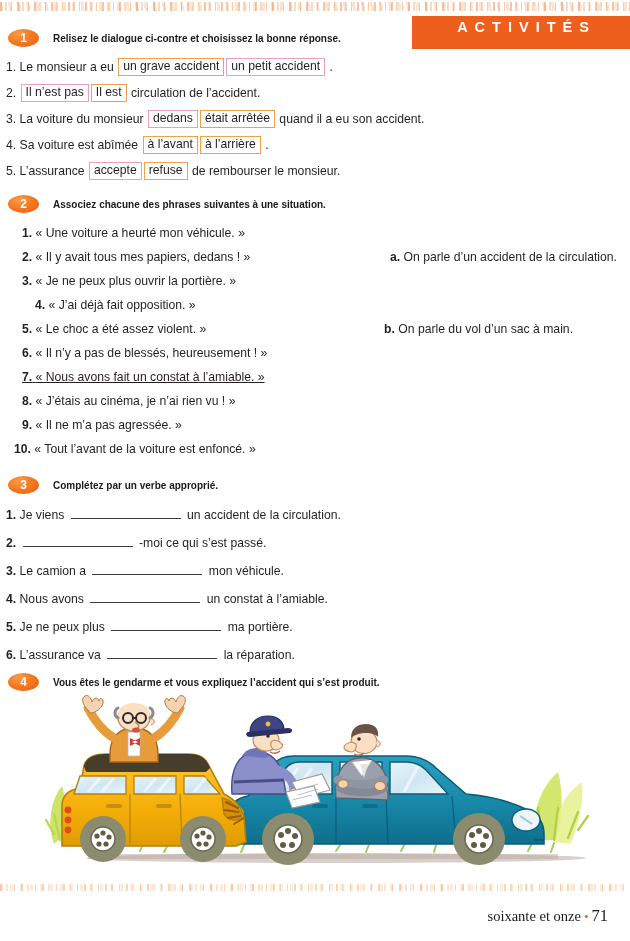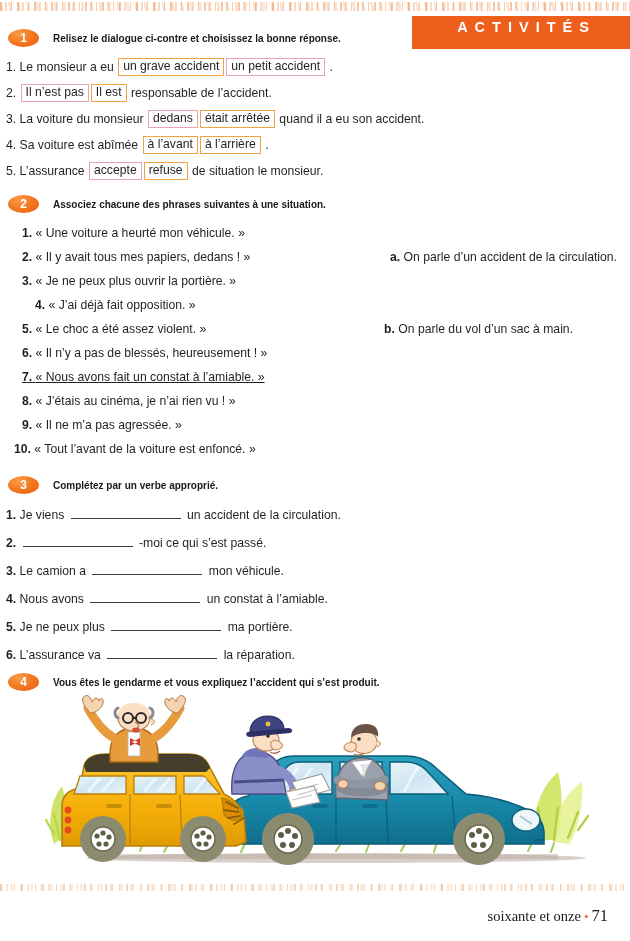--- a/index.html
+++ b/index.html
@@ -171,39 +171,39 @@
 
 <div class="item ex1" style="left:6px; top:59px;">
   <span class="num">1.</span>
   <span>Le monsieur a eu </span><span class="choice orange">un grave accident</span><span class="choice pink">un petit accident</span>
   <span>.</span>
 </div>
 
 <div class="item ex1" style="left:6px; top:85px;">
   <span class="num">2.</span>
   <span></span><span class="choice pink">Il n’est pas</span><span class="choice orange">Il est</span>
-  <span>responsable de l’accident.</span>
+  <span>circulation de l’accident.</span>
 </div>
 
 <div class="item ex1" style="left:6px; top:111px;">
   <span class="num">3.</span>
   <span>La voiture du monsieur </span><span class="choice pink">dedans</span><span class="choice orange">était arrêtée</span>
   <span>quand il a eu son accident.</span>
 </div>
 
 <div class="item ex1" style="left:6px; top:137px;">
   <span class="num">4.</span>
   <span>Sa voiture est abîmée </span><span class="choice orange">à l’avant</span><span class="choice orange">à l’arrière</span>
   <span>.</span>
 </div>
 
 <div class="item ex1" style="left:6px; top:163px;">
   <span class="num">5.</span>
   <span>L’assurance </span><span class="choice pink">accepte</span><span class="choice orange">refuse</span>
-  <span>de situation le monsieur.</span>
+  <span>de rembourser le monsieur.</span>
 </div>
 
 <div class="ex-head" style="top:195px;">
   <div class="badge">2</div>
   <div class="ex-title">Associez chacune des phrases suivantes à une situation.</div>
 </div>
 
 <div class="item ex2" style="left:22px; top:226px;">
   <span class="num">1.</span>
   <span>« Une voiture a heurté mon véhicule. »</span>

